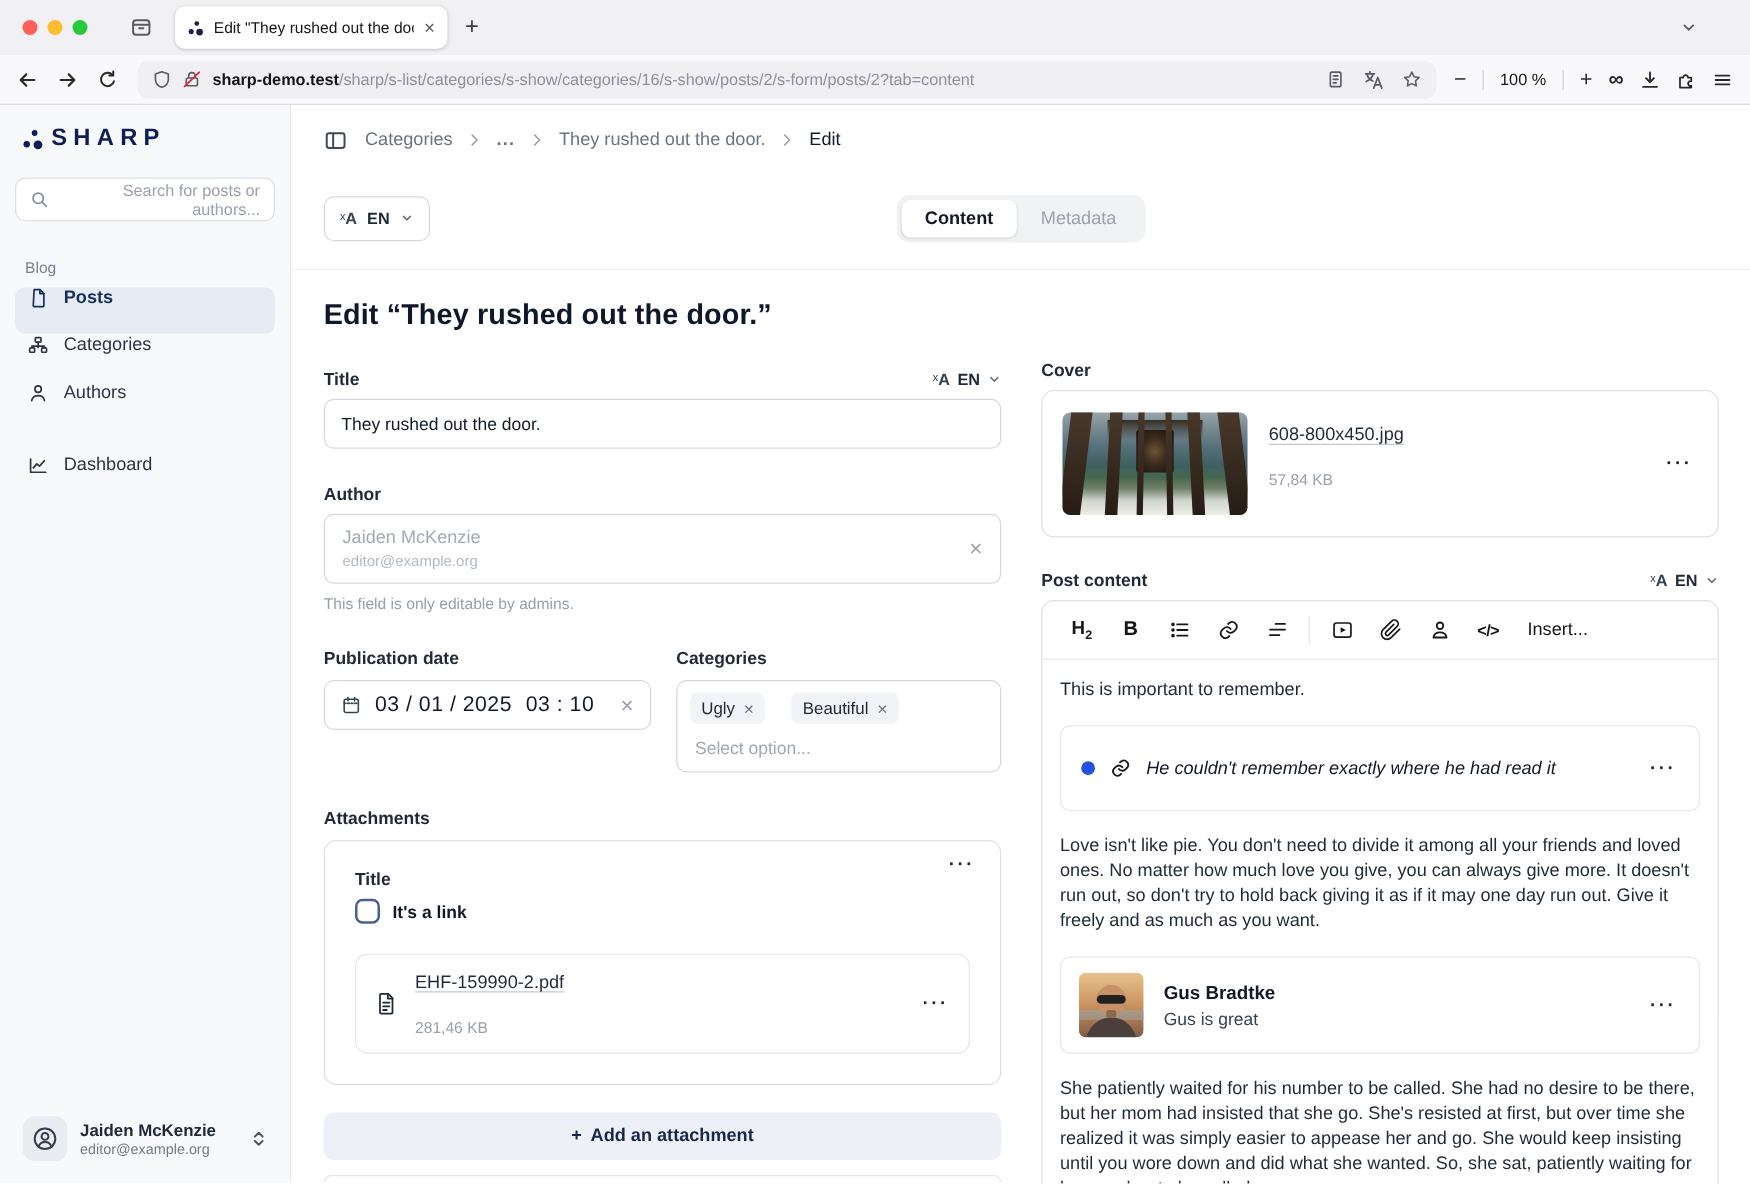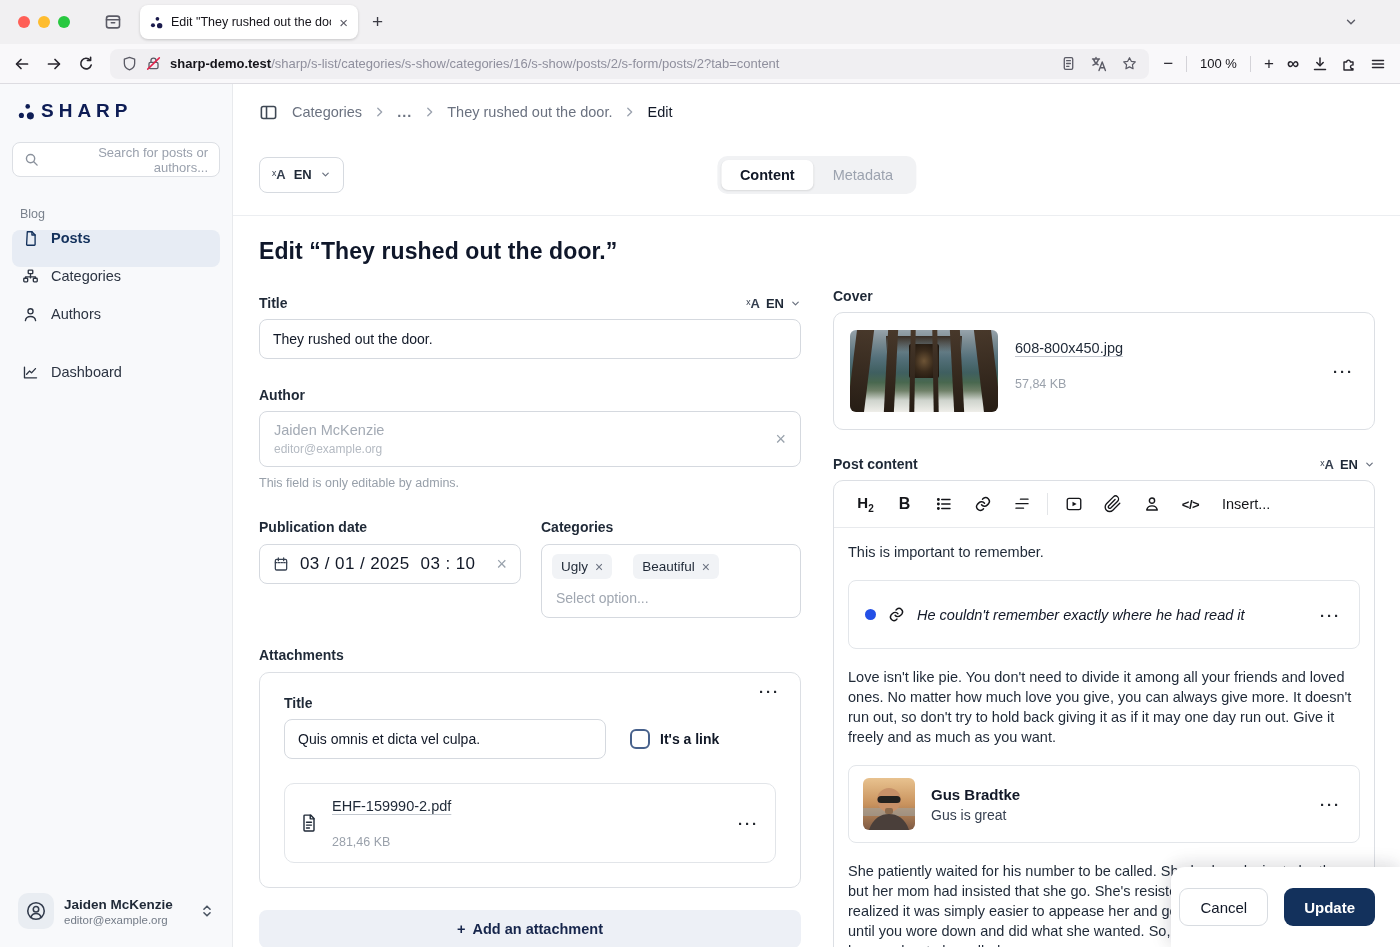--- a/index.html
+++ b/index.html
@@ -477,21 +477,20 @@
               </div>
             </div>
           </div>
 
           <div class="attach-section">
             <span class="f-label">Attachments</span>
             <div class="attach-card">
               <span class="dots-btn">···</span>
               <div class="f-label" style="margin-top:6px;">Title</div>
               <div class="attach-row">
-                <input class="text-input attach-title-input" style="margin-top: 0px;" type="text" readonly="" value="Quis omnis et dicta vel culpa.">
                 <span class="check-wrap">
                   <span class="checkbox"></span>
                   <span class="check-label">It's a link</span>
                 </span>
               </div>
               <div class="file-card">
                 <span class="file-ico">
                   <svg width="20" height="20" viewBox="0 0 24 24" fill="none" stroke="currentColor" stroke-width="1.7" stroke-linecap="round" stroke-linejoin="round">
                       <path d="M7 2.5h7l4 4V20.5a1 1 0 0 1-1 1H7a1 1 0 0 1-1-1V3.5a1 1 0 0 1 1-1z"></path>
                       <path d="M13.5 2.5V7H18"></path>
@@ -646,18 +645,14 @@
                 <p>She patiently waited for his number to be called. She had no desire to be there, but her mom had insisted that she go. She's resisted at first, but over time she realized it was simply easier to appease her and go. She would keep insisting until you wore down and did what she wanted. So, she sat, patiently waiting for her number to be called.</p>
               </div>
             </div>
           </div>
         </div>
 
       </div>
     </main>
   </div>
 
-  <div class="action-panel">
-    <button class="btn-cancel">Cancel</button>
-    <button class="btn-update">Update</button>
-  </div>
 
 </div>
 
 </body></html>

